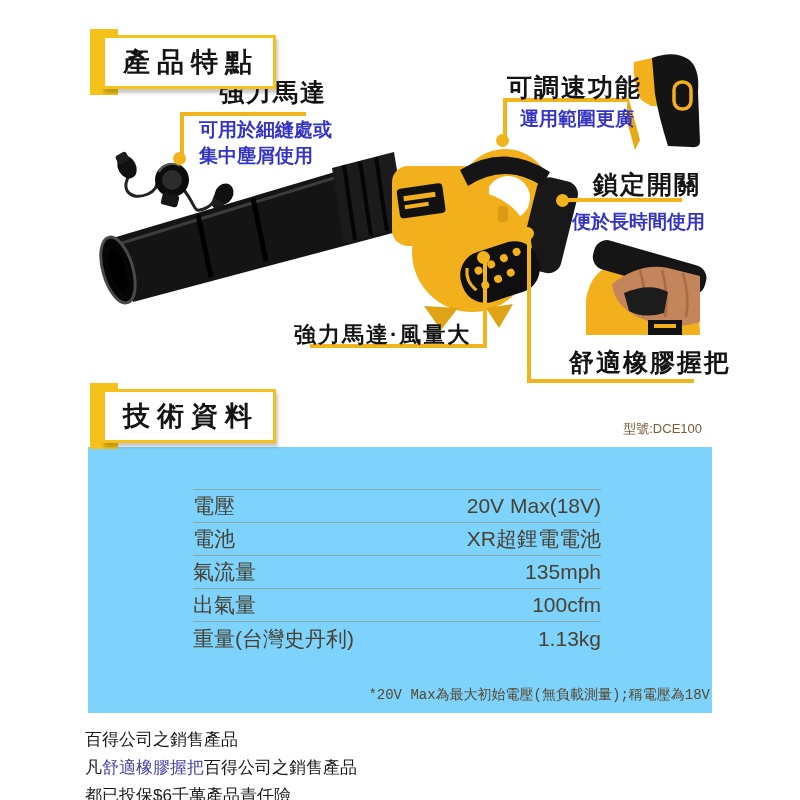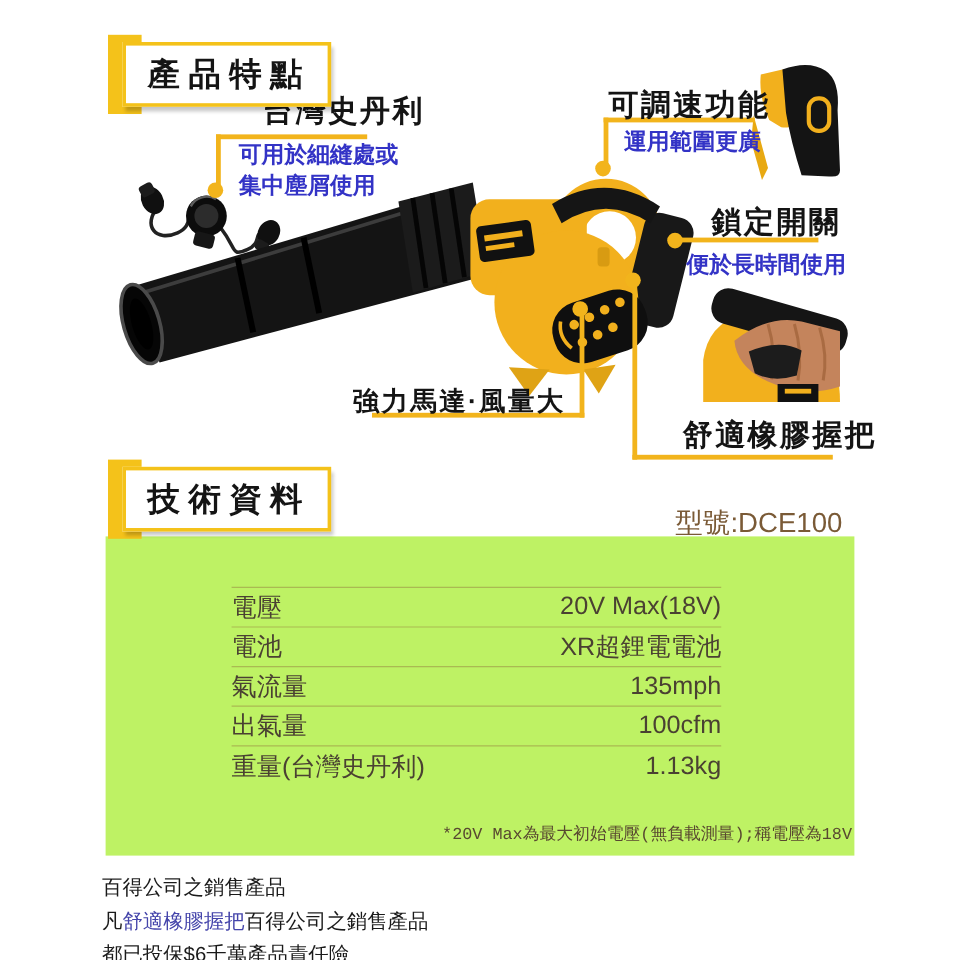--- a/index.html
+++ b/index.html
@@ -19,25 +19,25 @@
 
   
   .c-title { position:absolute; font-weight:bold; color:#141414; font-size:25px;
              letter-spacing:2px; z-index:2; white-space:nowrap; }
   .c-desc  { position:absolute; font-weight:bold; color:#3333c6; font-size:19px;
              line-height:26px; z-index:2; white-space:nowrap; }
   .yline { position:absolute; background:#f2b41c; z-index:1; }
   .ydot  { position:absolute; width:13px; height:13px; border-radius:50%;
            background:#f2b41c; z-index:1; }
 
-  .model { position:absolute; right:98px; top:420px; color:#7a5a36; font-size:23px; z-index:2; }
+  .model { position:absolute; right:98px; top:420px; color:#7a5a36; font-size:13px; z-index:2; }
 
   
   .panel { position:absolute; left:88px; top:447px; width:624px; height:266px;
-           background:#bef264; z-index:1; }
+           background:#7dd3fc; z-index:1; }
   .spec-table { position:absolute; left:105px; right:111px; top:42px;
                 border-top:1px solid rgba(146,118,60,.45); }
   .spec-row { display:flex; justify-content:space-between; align-items:center;
               height:33px; border-bottom:1px solid rgba(146,118,60,.45);
               font-size:21px; color:#4a4132; }
   .spec-row:last-child { border-bottom:none; }
   .footnote { position:absolute; right:2px; bottom:9px; font-size:14px; color:#584830;font-family:Liberation Mono, monospace; }
 
   
   .warranty { position:absolute; left:85px; top:726px; font-size:17px;
@@ -141,21 +141,21 @@
       <rect x="648" y="320" width="34" height="15" fill="#111"></rect>
       <rect x="654" y="324" width="22" height="4" fill="#f2b01d"></rect>
     </g>
   </svg>
 
   <div class="title-box" style="left:102px; top:11px;margin-top:24px;">
     <div class="title-accent"></div>
     <div class="title-inner">產品特點</div>
   </div>
 
-  <div class="c-title" style="left:219px; top:76px;">台灣史丹利</div>
+  <div class="c-title" style="left:219px; top:76px;">強力馬達</div>
   <div class="yline" style="left:180px; top:112px; width:126px; height:4px;"></div>
   <div class="yline" style="left:180px; top:112px; width:4px; height:46px;"></div>
   <div class="ydot" style="left:173px; top:152px;"></div>
   <div class="c-desc" style="left:199px; top:117px;">
     <div>可用於細縫處或</div>
     <div>集中塵屑使用</div>
   </div>
 
   <div class="c-title" style="left:507px; top:71px;">可調速功能</div>
   <div class="yline" style="left:503px; top:98px; width:126px; height:4px;"></div>

